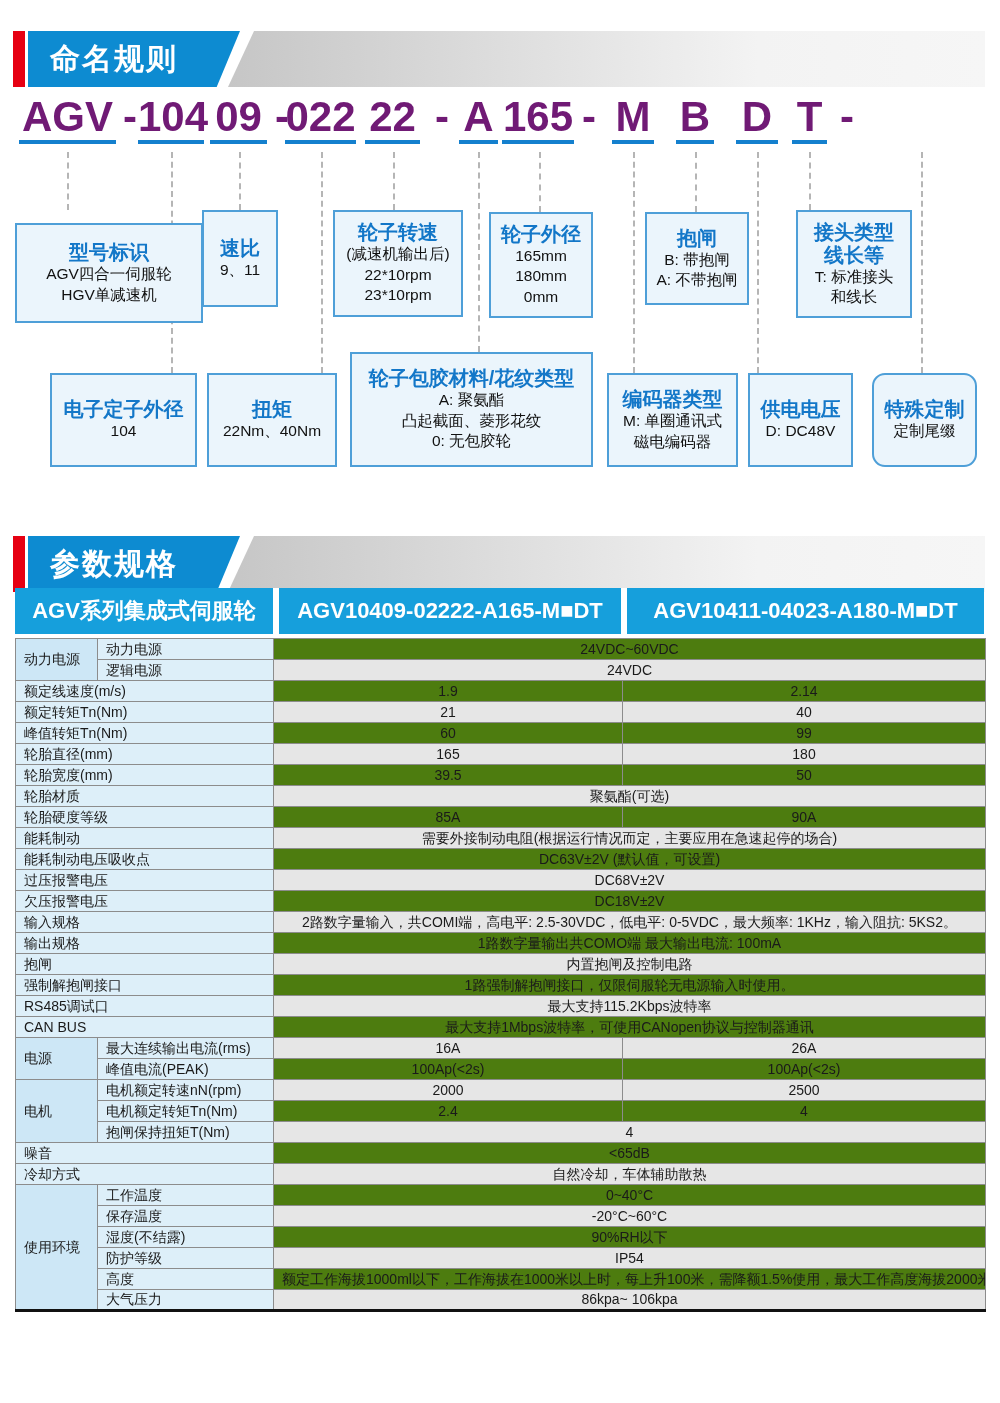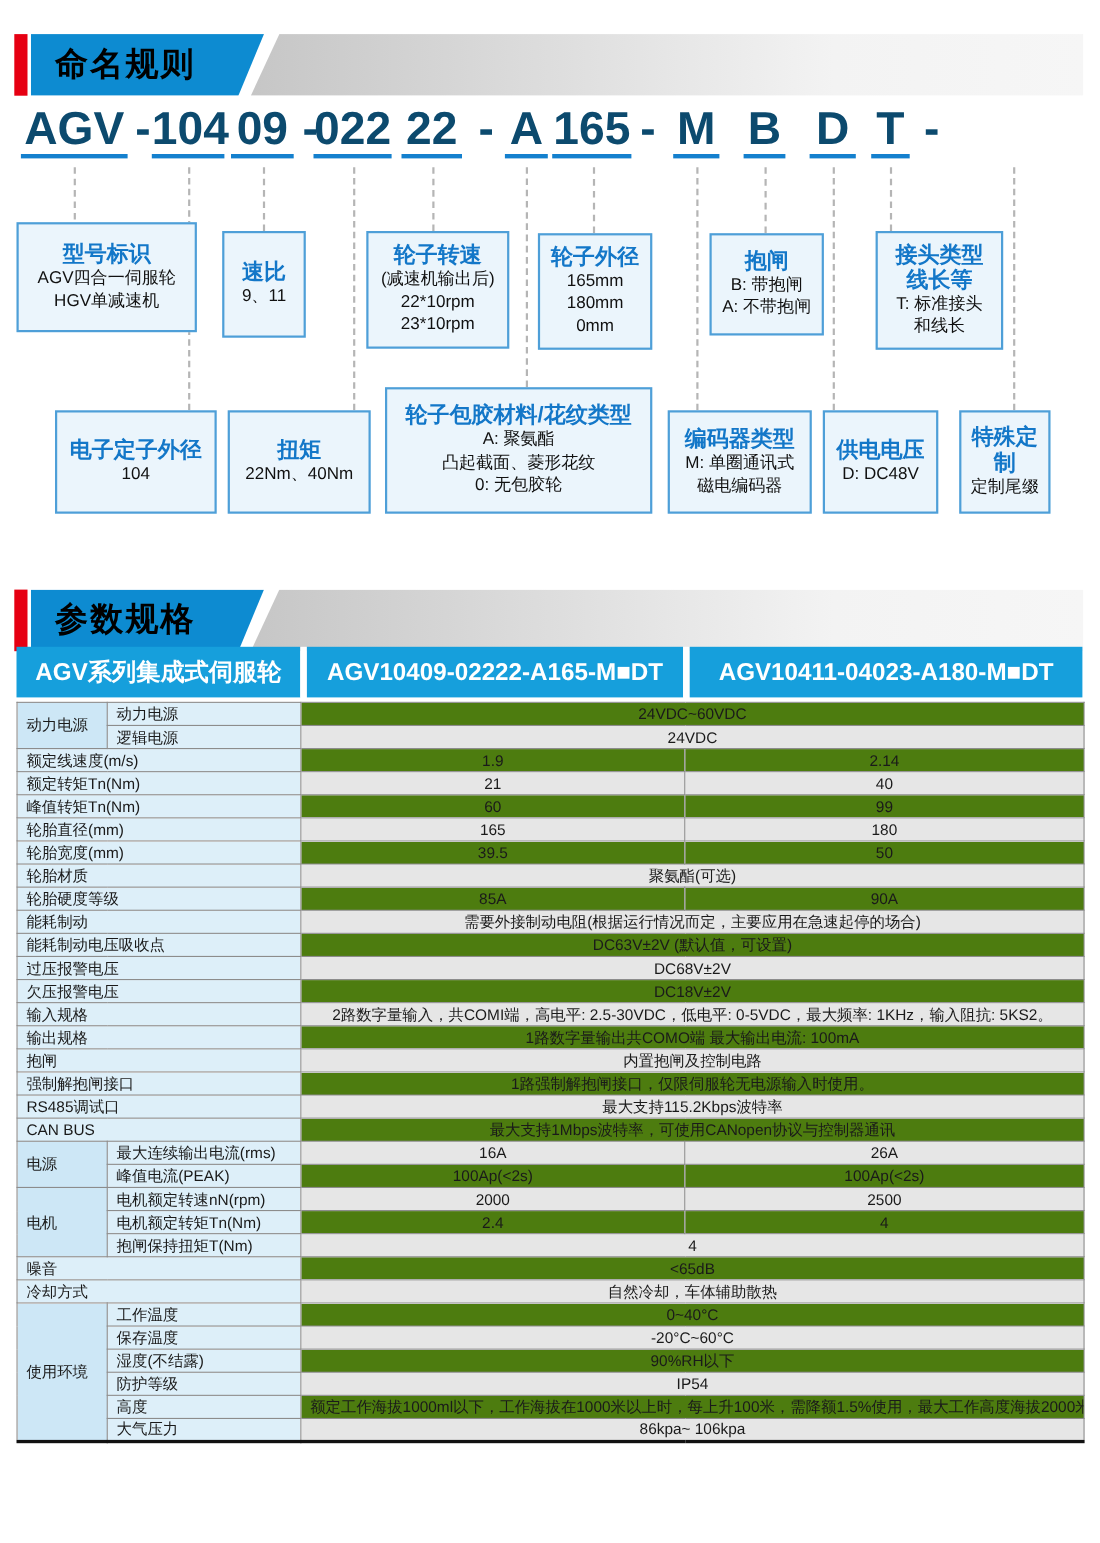--- a/index.html
+++ b/index.html
@@ -8,33 +8,33 @@
     font-family:"Liberation Sans","DejaVu Sans",sans-serif;
     overflow:hidden;color:#1a1a1a;
   }
   .abs{position:absolute;}
   
   .banner{position:absolute;left:0;width:1000px;height:58px;}
   .banner .red{position:absolute;left:13px;top:1px;width:12px;height:56px;background:#e60012;}
   .banner .blue{
     position:absolute;left:28px;top:1px;width:212px;height:56px;background:#0d8bd1;
     clip-path:polygon(0 0,100% 0,89% 100%,0 100%);
-    color:#000000;font-size:30px;font-weight:bold;line-height:56px;padding-left:22px;box-sizing:border-box;
+    color:#ffffff;font-size:30px;font-weight:bold;line-height:56px;padding-left:22px;box-sizing:border-box;
     letter-spacing:2px;
   }
   .banner .gray{
     position:absolute;left:228px;top:1px;width:757px;height:56px;
     background:linear-gradient(to right,#c6c6c6,#f3f3f3 70%,#f6f6f6);
     clip-path:polygon(26px 0,100% 0,100% 100%,0 100%);
   }
   
   .codewrap{position:absolute;left:0;top:92px;width:1000px;height:58px;}
   .codeseg{
     position:absolute;top:0;height:48px;line-height:50px;text-align:center;
-    color:#0c4a6e;font-size:42px;font-weight:bold;
+    color:#701a75;font-size:42px;font-weight:bold;
   }
   .codeseg.field{border-bottom:4px solid #1480ce;}
   .dashline{position:absolute;width:0;border-left:2px dashed #b5b5b5;}
   
   .callout{
     position:absolute;box-sizing:border-box;border:2px solid #4e9fd8;background:#ebf5fc;
     display:flex;flex-direction:column;justify-content:center;align-items:center;
     text-align:center;padding:2px 2px;
   }
   .callout .ttl{color:#1377c8;font-size:20px;font-weight:bold;line-height:1.15;white-space:pre-line;}
@@ -95,21 +95,21 @@
       <div class="dashline" style="left: 695px; top: 152px; height: 60px;"></div>
       <div class="dashline" style="left: 809px; top: 152px; height: 58px;"></div>
       <div class="dashline" style="left: 171px; top: 152px; height: 221px;"></div>
       <div class="dashline" style="left: 321px; top: 152px; height: 221px;"></div>
       <div class="dashline" style="left: 478px; top: 152px; height: 200px;"></div>
       <div class="dashline" style="left: 633px; top: 152px; height: 221px;"></div>
       <div class="dashline" style="left: 757px; top: 152px; height: 221px;"></div>
       <div class="dashline" style="left: 921px; top: 152px; height: 221px;"></div>
     </div>
   <div id="callouts">
-      <div class="callout" style="left: 15px; top: 202px; width: 164px; height: 100px;">
+      <div class="callout" style="left: 15px; top: 223px; width: 188px; height: 100px;">
         <div class="ttl">型号标识</div>
         <div class="ln">AGV四合一伺服轮</div>
         <div class="ln">HGV单减速机</div>
       </div>
       <div class="callout" style="left: 202px; top: 210px; width: 76px; height: 97px;">
         <div class="ttl">速比</div>
         <div class="ln">9、11</div>
       </div>
       <div class="callout" style="left: 333px; top: 210px; width: 130px; height: 107px;">
         <div class="ttl">轮子转速</div>
@@ -150,21 +150,21 @@
       </div>
       <div class="callout" style="left: 607px; top: 373px; width: 131px; height: 94px;">
         <div class="ttl">编码器类型</div>
         <div class="ln">M: 单圈通讯式</div>
         <div class="ln">磁电编码器</div>
       </div>
       <div class="callout" style="left: 748px; top: 373px; width: 105px; height: 94px;">
         <div class="ttl">供电电压</div>
         <div class="ln">D: DC48V</div>
       </div>
-      <div class="callout" style="left: 872px; top: 373px; width: 83px; height: 94px;">
+      <div class="callout" style="left: 872px; top: 373px; width: 105px; height: 94px; border-radius: 13px;">
         <div class="ttl">特殊定制</div>
         <div class="ln">定制尾缀</div>
       </div>
     </div>
 </div>
 
 <div class="abs" style="left:0;top:520px;width:1000px;height:883px;">
   <div class="banner" style="top:15px;">
     <div class="red"></div>
     <div class="blue">参数规格</div>

